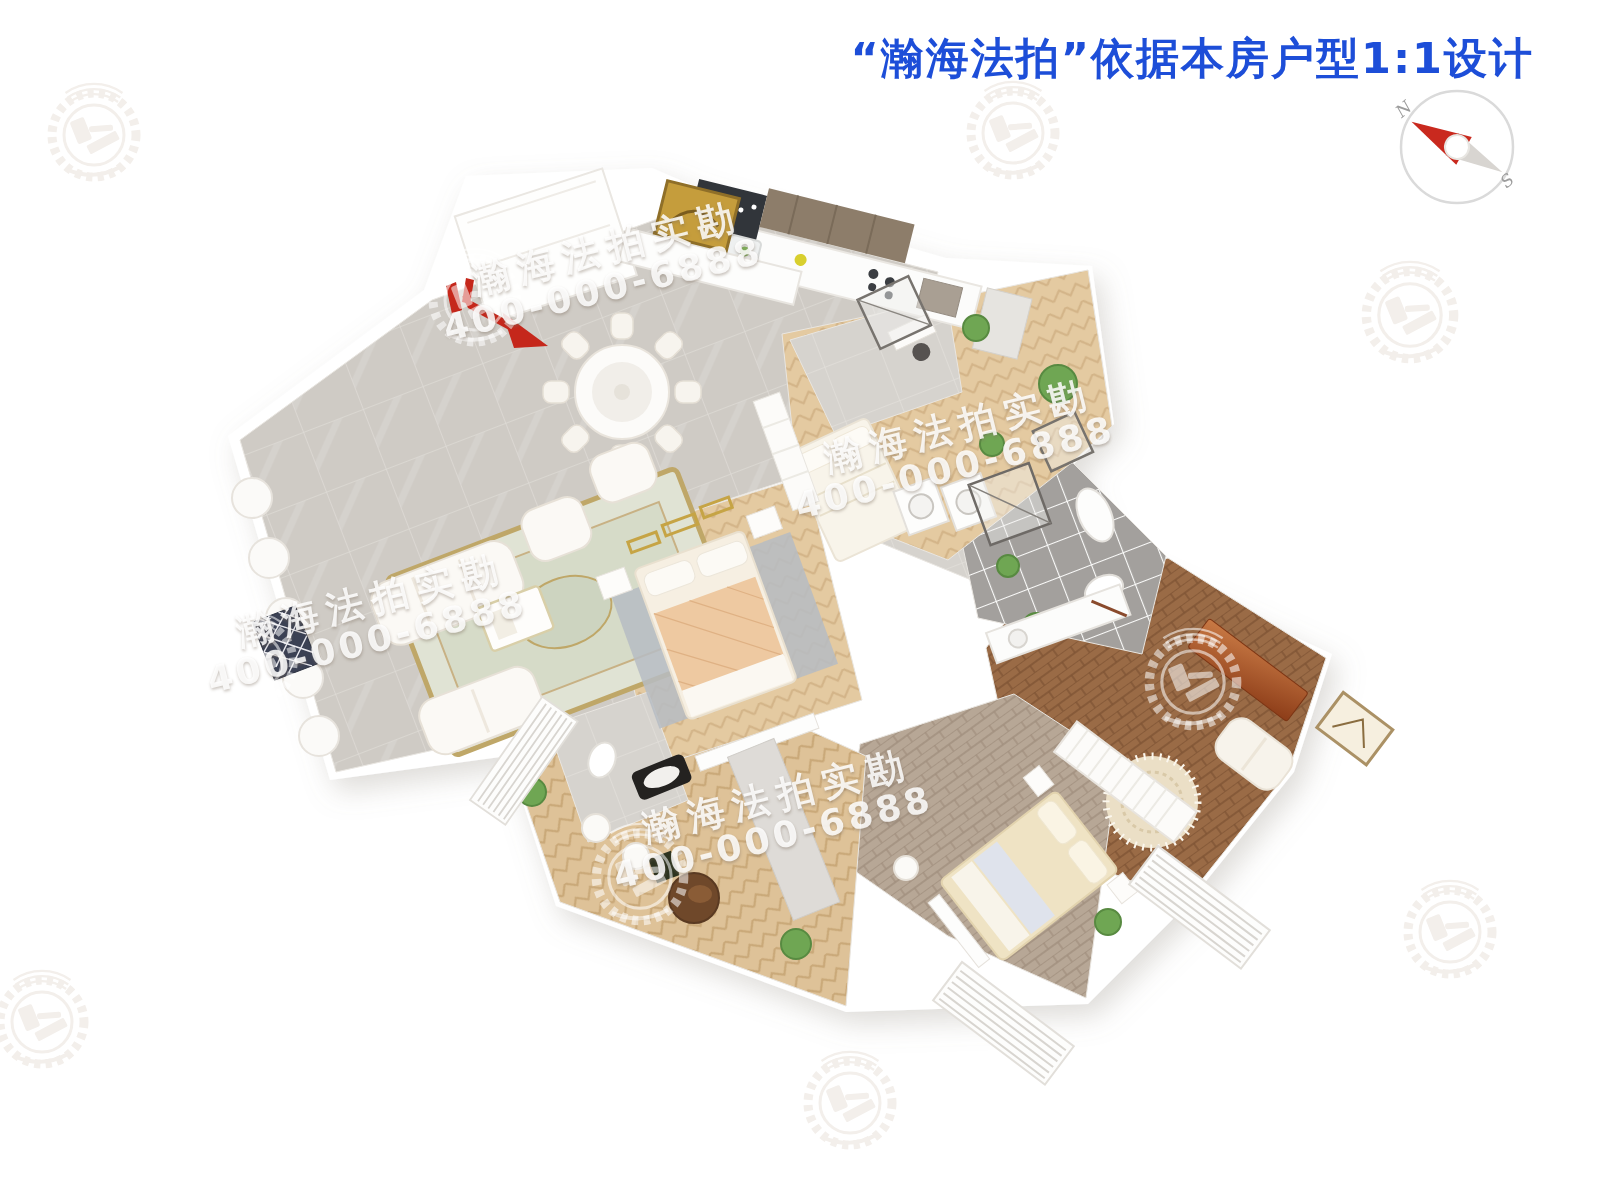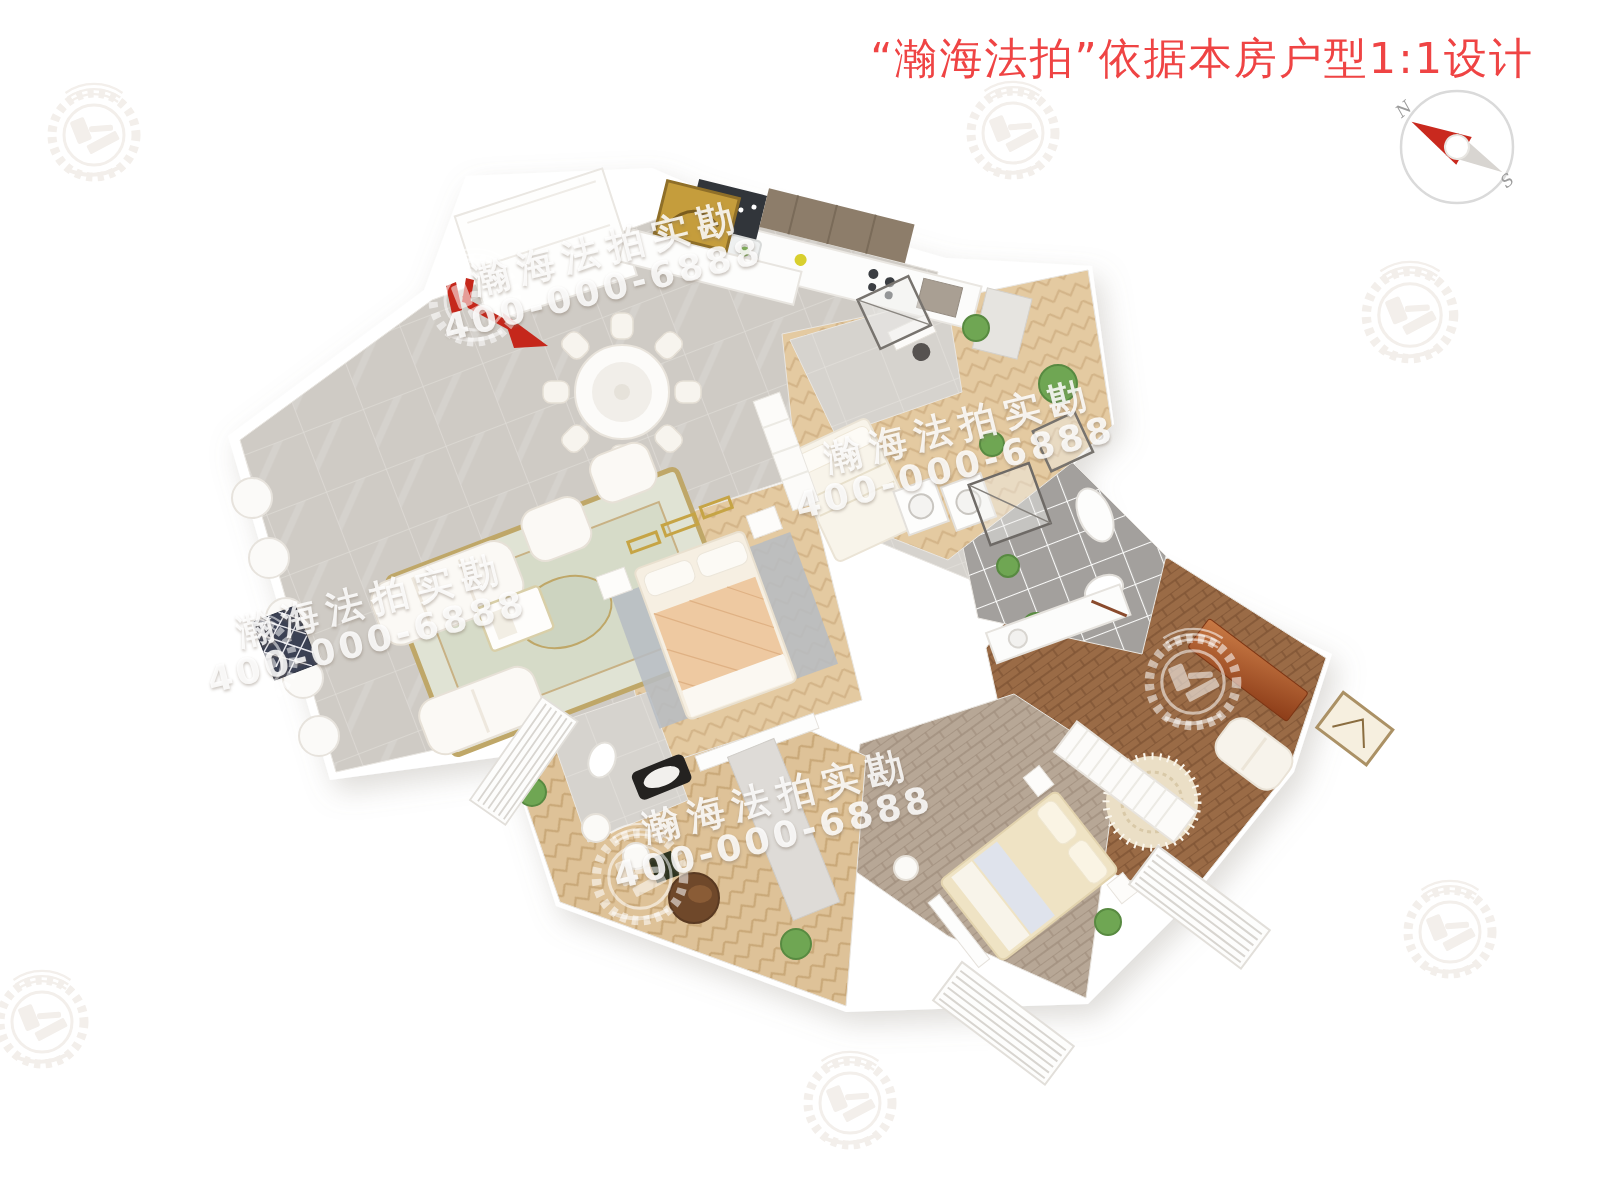--- a/index.html
+++ b/index.html
@@ -3,22 +3,22 @@
 <meta charset="utf-8">
 <style>
   html,body{margin:0;padding:0;}
   body{
     width:1600px;height:1200px;overflow:hidden;background:#ffffff;position:relative;
     font-family:"DejaVu Sans","Liberation Sans",sans-serif;
   }
   .stage{position:absolute;inset:0;width:1600px;height:1200px;}
   .page-title{
     position:absolute;top:30px;right:66px;
-    font-size:43px;font-weight:normal;letter-spacing:2px;
-    color:#ef4444;white-space:nowrap;
+    font-size:43px;font-weight:bold;letter-spacing:2px;
+    color:#1d4ed8;white-space:nowrap;
   }
   svg{position:absolute;left:0;top:0;}
   
   .wm{
     position:absolute;transform:rotate(-14deg);
     color:rgba(255,255,255,0.85);
     text-shadow:0 2px 3px rgba(125,110,95,0.40);
     font-weight:bold;text-align:center;line-height:1.08;
     pointer-events:none;white-space:nowrap;
   }

